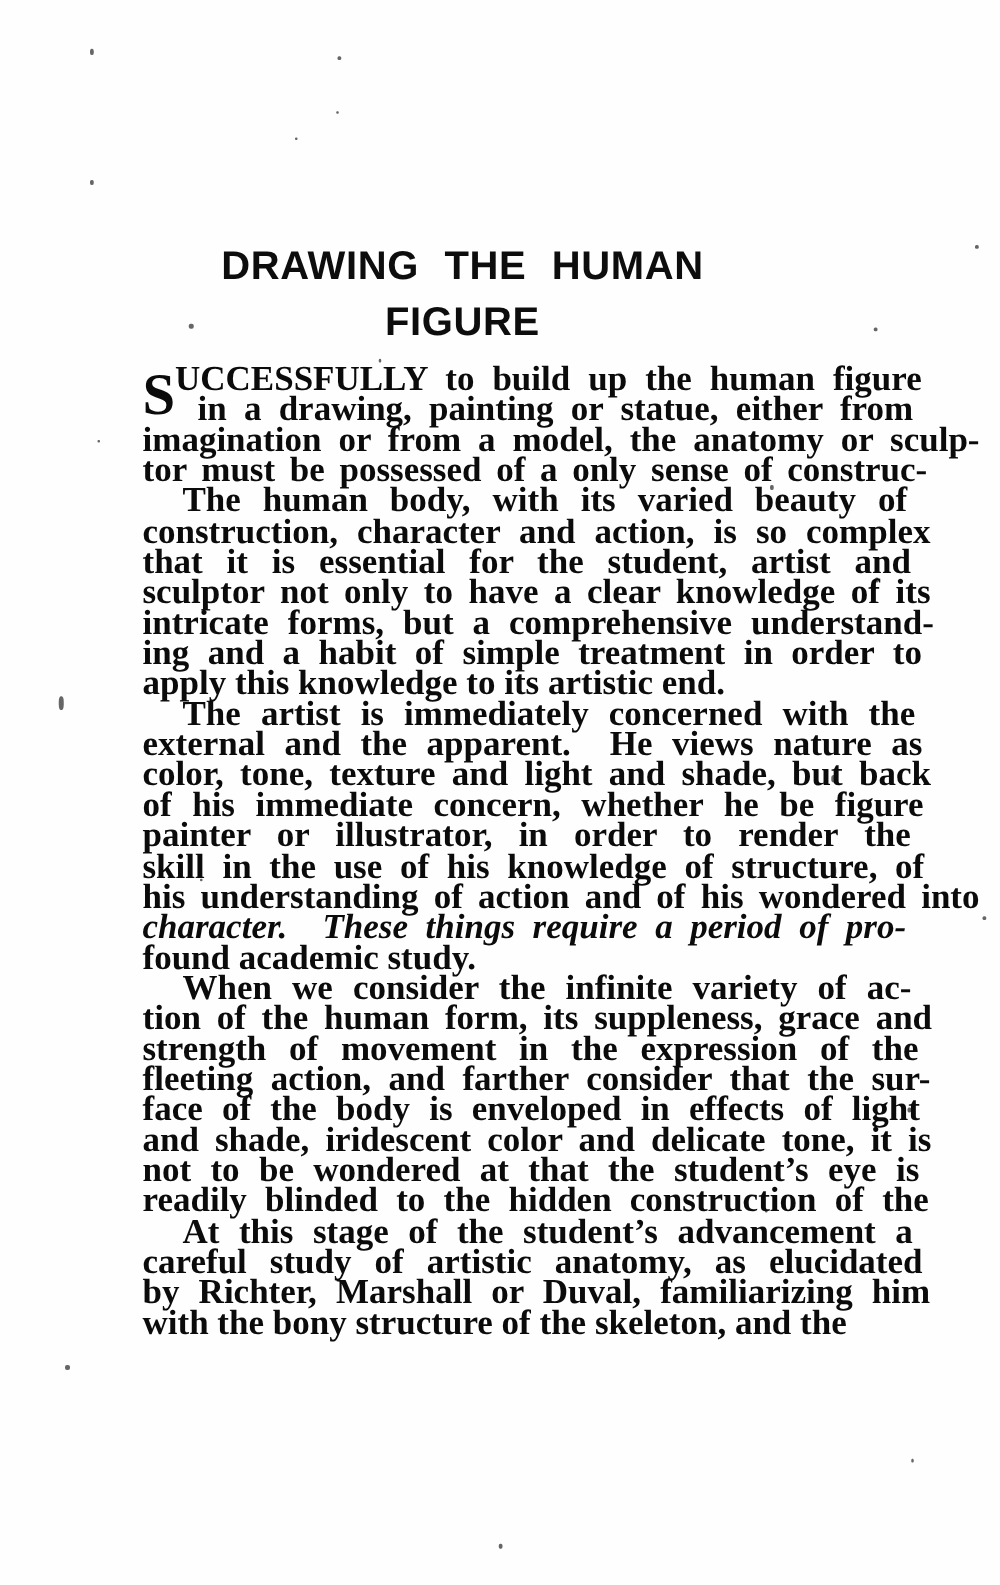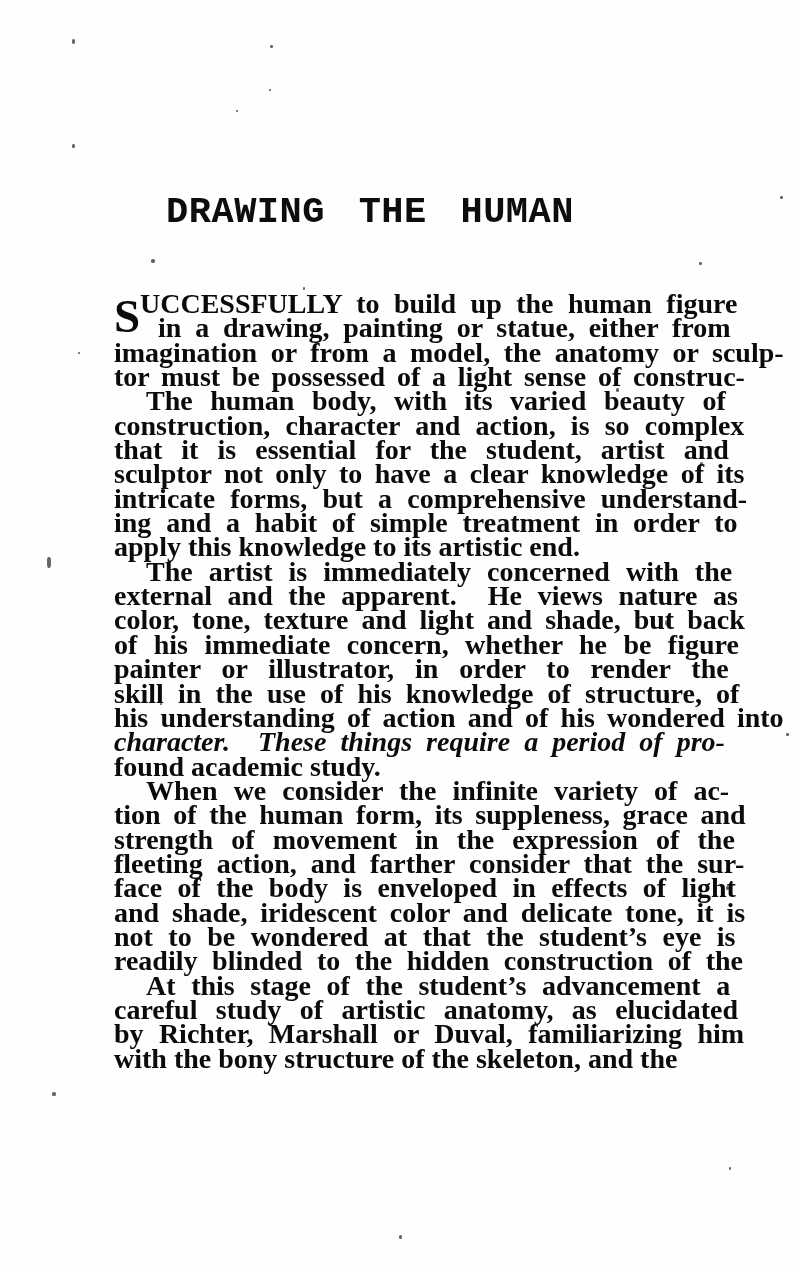--- a/index.html
+++ b/index.html
@@ -27,23 +27,23 @@
   }
   
   #title-block {
     position: absolute;
     left: 100px;
     top: 190px;
     width: 540px;
     text-align: center;
   }
   .title-line {
-    font-family: Liberation Mono, monospace;
+    font-family: Liberation Sans, sans-serif;
     font-weight: 700;
-    font-size: 37px;
+    font-size: 32px;
     line-height: 45px;
     letter-spacing: .5px;
     word-spacing: 11px;
     color: #0d0d0d;
     white-space: pre;
   }
   
   #body-block {
     position: absolute;
     left: 114px;
@@ -109,29 +109,30 @@
       <div class="speck" style="left: 726px; top: 886px; width: 3px; height: 4px;"></div>
       <div class="speck" style="left: 52px; top: 1092px; width: 4px; height: 4px;"></div>
       <div class="speck" style="left: 399px; top: 1235px; width: 3px; height: 4px;"></div>
       <div class="speck" style="left: 729px; top: 1167px; width: 2px; height: 3px;"></div>
       <div class="speck" style="left: 612px; top: 968px; width: 2px; height: 2px;"></div>
       <div class="speck" style="left: 160px; top: 703px; width: 2px; height: 2px;"></div>
     </div>
 
   <div id="title-block">
     <div class="title-line">DRAWING THE HUMAN</div>
+    <div class="title-line">FIGURE</div>
   </div>
 
   <div id="body-block">
     <div class="dropcap">S</div>
   <div class="para" id="para-1">
         <div class="ln dc1" style="word-spacing: 7.411px;">UCCESSFULLY to build up the human figure</div>
         <div class="ln dc2" style="word-spacing: 6.781px;">in a drawing, painting or statue, either from</div>
         <div class="ln" style="word-spacing: 6.605px;">imagination or from a model, the anatomy or sculp-</div>
-        <div class="ln" style="word-spacing: 4.741px;">tor must be possessed of a light sense of construc-</div>
+        <div class="ln" style="word-spacing: 4.741px;">tor must be possessed of a only sense of construc-</div>
       </div>
       <div class="para" id="para-2">
         <div class="ln" style="padding-left: 32px; word-spacing: 10.58px;">The human body, with its varied beauty of</div>
         <div class="ln" style="word-spacing: 8.19px;">construction, character and action, is so complex</div>
         <div class="ln" style="word-spacing: 12.07px;">that it is essential for the student, artist and</div>
         <div class="ln" style="word-spacing: 5.434px;">sculptor not only to have a clear knowledge of its</div>
         <div class="ln" style="word-spacing: 8.184px;">intricate forms, but a comprehensive understand-</div>
         <div class="ln" style="word-spacing: 7.778px;">ing and a habit of simple treatment in order to</div>
         <div class="ln last">apply this knowledge to its artistic end.</div>
       </div>

